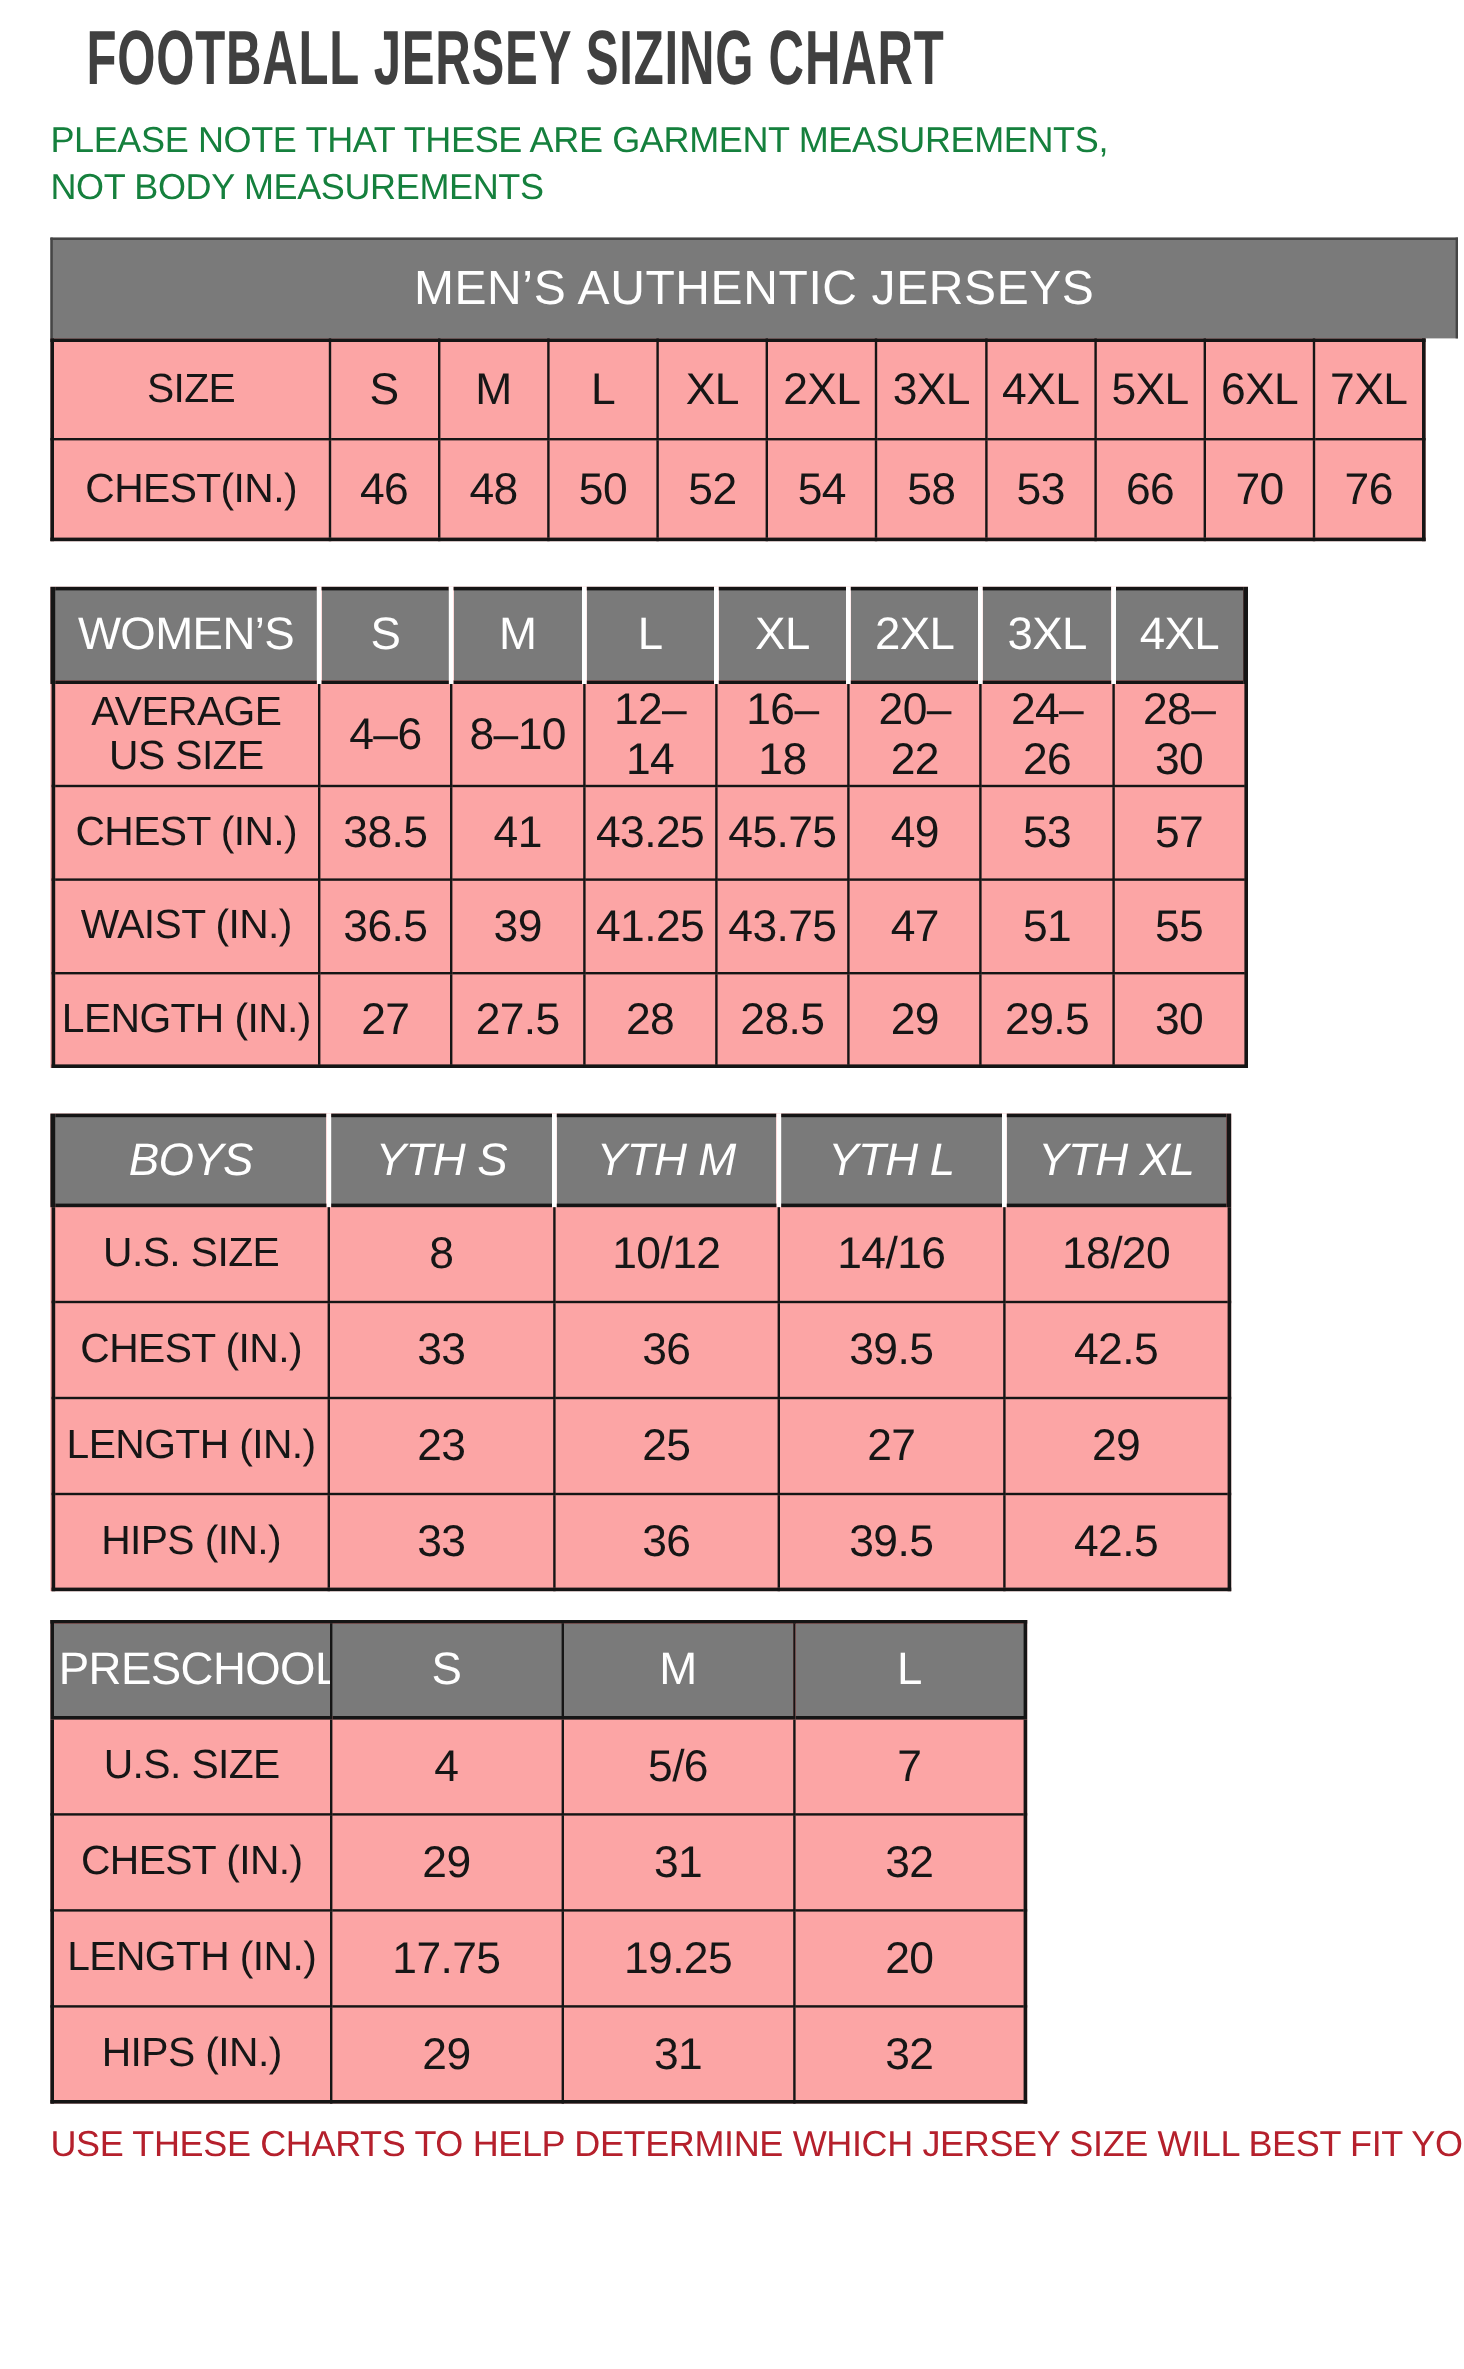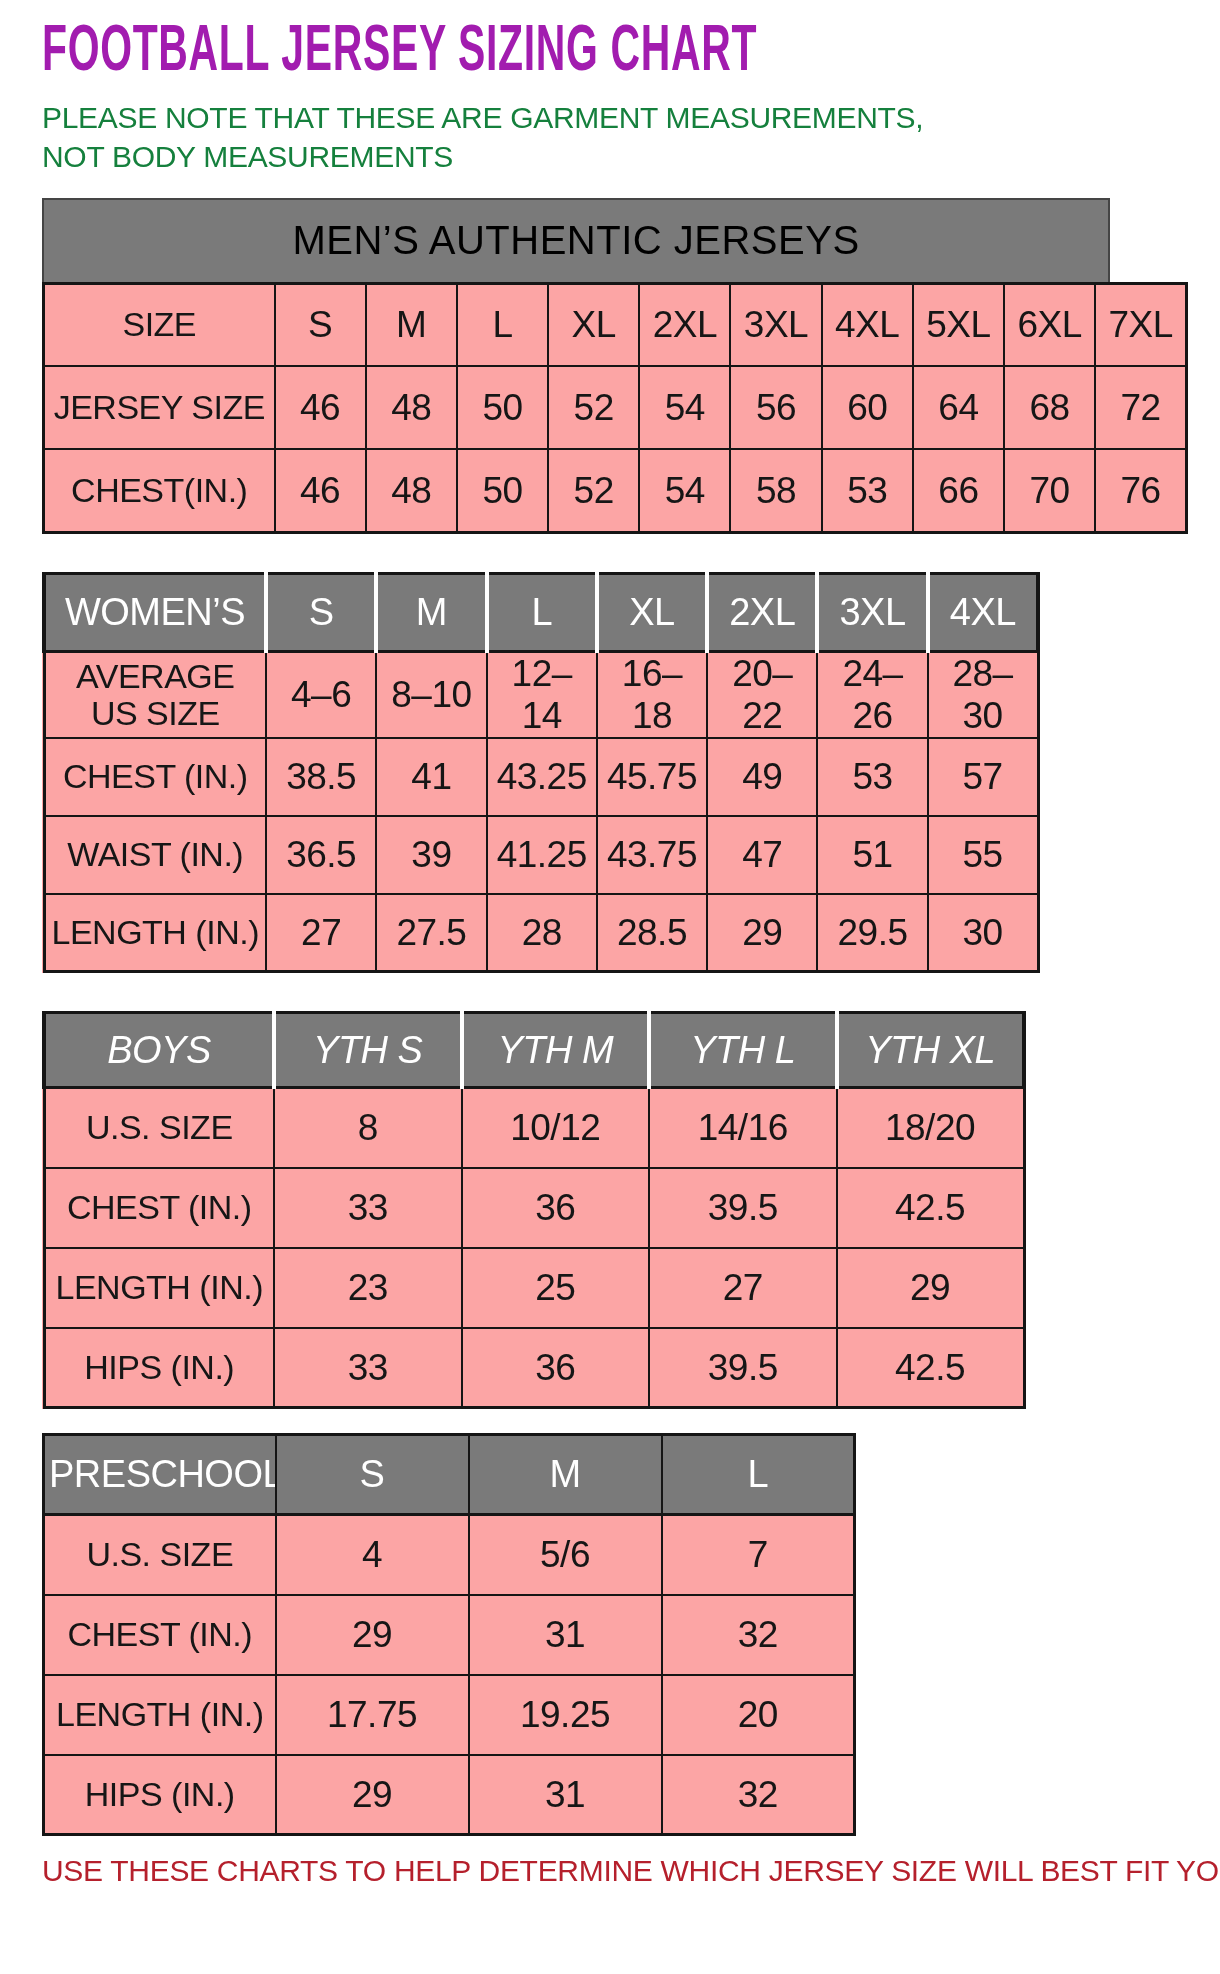--- a/index.html
+++ b/index.html
@@ -10,22 +10,23 @@
     font-family:"Liberation Sans", sans-serif;
     color:#161616;
     overflow:hidden;
   }
   .page { padding:14px 0 0 42px; }
 
   
   h1.title {
     margin:0; padding:0;
     font-size:64px; font-weight:bold; line-height:1.08;
-    letter-spacing:1px; color:#a21caf;
+    letter-spacing:1px; color:#404040;
     white-space:nowrap;
+    text-align:center;
   }
   h1.title .squeeze{
     display:inline-block;
     transform:scaleX(0.64);
     transform-origin:0 50%;
   }
 
   
   .note {
     margin:16px 0 0 0;
@@ -56,24 +57,24 @@
     font-size:38px; font-weight:normal;
     border-bottom:3px solid #151515;
   }
   
   table.white-sep th { border-left:4px solid #ffffff; border-right:4px solid #ffffff; }
   table.white-sep th:first-child { border-left:4px solid #151515; }
   table.white-sep th:last-child  { border-right:4px solid #151515; }
 
   
   .banner {
-    width:1068px; height:84px;
+    width:1173px; height:84px;
     background:#7a7a7a;
     border:2px solid #454545; border-bottom:none;
-    color:#000000; font-size:40px; letter-spacing:0.5px;
+    color:#ffffff; font-size:40px; letter-spacing:0.5px;
     display:flex; align-items:center; justify-content:center;
   }
   .mens-section { margin-top:22px; }
 
   
   table.mens      { width:1146px; }
   table.mens      td { height:83px; }
   table.mens      tr > *:first-child { width:231px; }
 
   table.womens    { width:998px;  margin-top:38px; }
@@ -118,33 +119,20 @@
             <td class="val">L</td>
             <td class="val">XL</td>
             <td class="val">2XL</td>
             <td class="val">3XL</td>
             <td class="val">4XL</td>
             <td class="val">5XL</td>
             <td class="val">6XL</td>
             <td class="val">7XL</td>
           </tr>
           <tr>
-            <td class="lab">JERSEY SIZE</td>
-            <td class="val">46</td>
-            <td class="val">48</td>
-            <td class="val">50</td>
-            <td class="val">52</td>
-            <td class="val">54</td>
-            <td class="val">56</td>
-            <td class="val">60</td>
-            <td class="val">64</td>
-            <td class="val">68</td>
-            <td class="val">72</td>
-          </tr>
-          <tr>
             <td class="lab">CHEST(IN.)</td>
             <td class="val">46</td>
             <td class="val">48</td>
             <td class="val">50</td>
             <td class="val">52</td>
             <td class="val">54</td>
             <td class="val">58</td>
             <td class="val">53</td>
             <td class="val">66</td>
             <td class="val">70</td>

